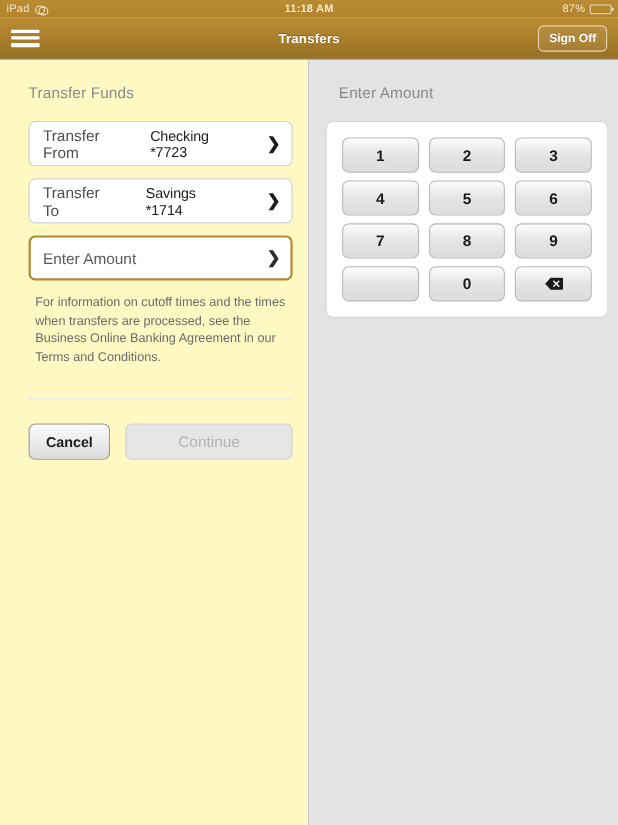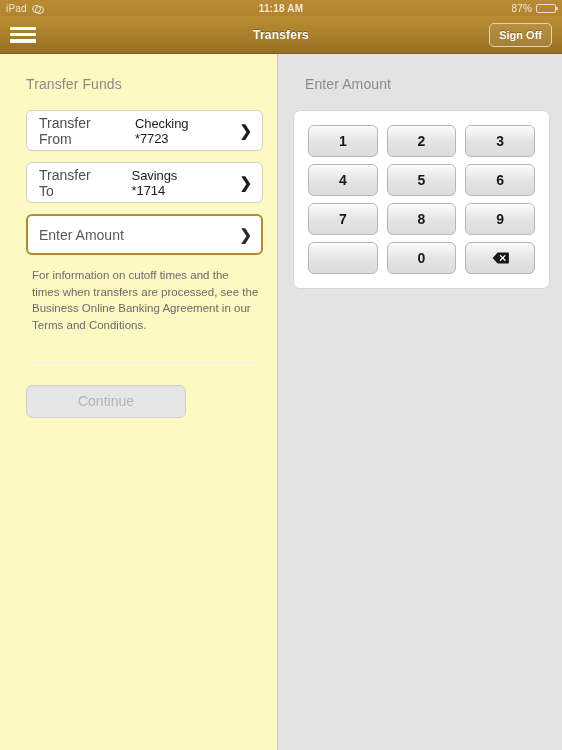--- a/index.html
+++ b/index.html
@@ -248,20 +248,21 @@
     <div class="field active">
       <span class="field-label">Enter Amount</span>
       <span class="chev">❯</span>
     </div>
 
     <div class="disclaimer">For information on cutoff times and the times when transfers are processed, see the Business Online Banking Agreement in our Terms and Conditions.</div>
 
     <div class="divider-h"></div>
 
     <div class="btn-row">
+      <div class="btn btn-cancel">Cancel</div>
       <div class="btn btn-continue">Continue</div>
     </div>
   </div>
 
   <div class="pane-right">
     <div class="section-title">Enter Amount</div>
 
     <div class="keypad-card">
       <div class="keypad-grid">
         <div class="key">1</div>

